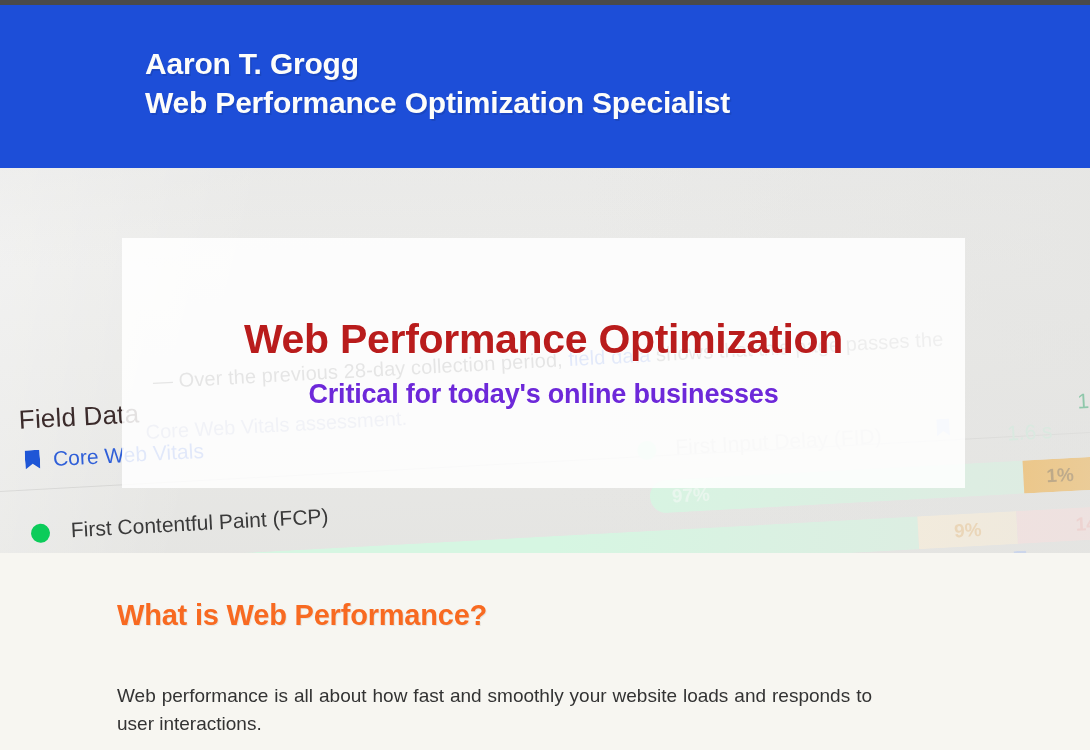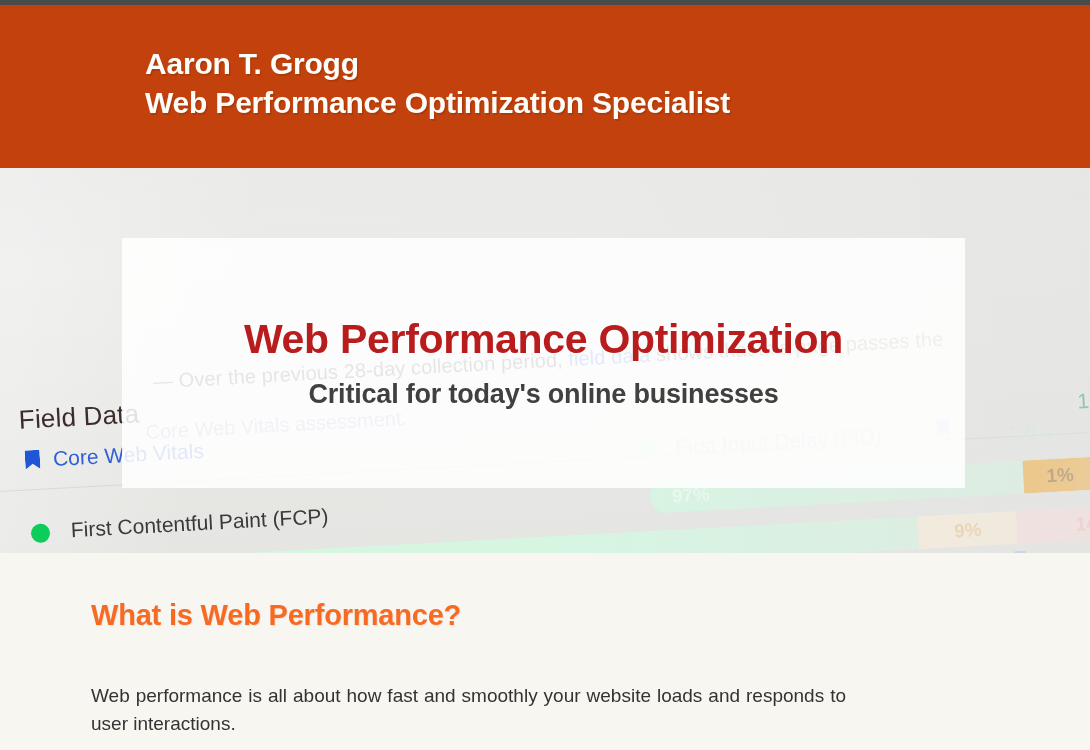--- a/index.html
+++ b/index.html
@@ -29,21 +29,21 @@
     background: #4a4a4a;
     z-index: 40;
   }
 
   
   .masthead {
     position: absolute;
     top: 5px; left: 0;
     width: 1090px;
     height: 163px;
-    background: #c2410c;
+    background: #1d4ed8;
     z-index: 30;
   }
   .masthead-inner {
     position: absolute;
     left: 145px;
     top: 40px;
   }
   .masthead-name,
   .masthead-role {
     color: #fdfdfa;
@@ -218,37 +218,37 @@
     font-weight: bold;
     color: #b91c1c;
     letter-spacing: -0.3px;
     text-shadow: 0 1px 0 rgba(255,255,255,0.9);
     white-space: nowrap;
   }
   .hero-subtitle {
     margin-top: 16px;
     font-size: 27px;
     font-weight: bold;
-    color: #404040;
+    color: #6d28d9;
     letter-spacing: -0.2px;
     text-shadow: 0 1px 0 rgba(255,255,255,0.9);
     white-space: nowrap;
   }
 
   
   .content {
     position: absolute;
     top: 553px; left: 0;
     width: 1090px;
     height: 197px;
     background: #f7f6f1;
     z-index: 25;
   }
   .content-inner {
-    padding: 46px 0 0 91px;
+    padding: 46px 0 0 117px;
     width: 900px;
   }
   .content-heading {
     font-size: 29px;
     font-weight: bold;
     color: #f86a21;
     letter-spacing: -0.2px;
     text-shadow: 1px 1px 0 rgba(0,0,0,0.07);
   }
   .content-paragraph {

